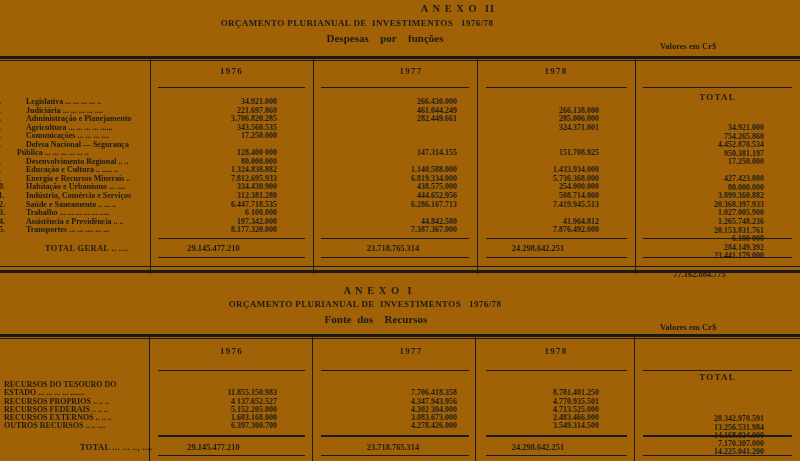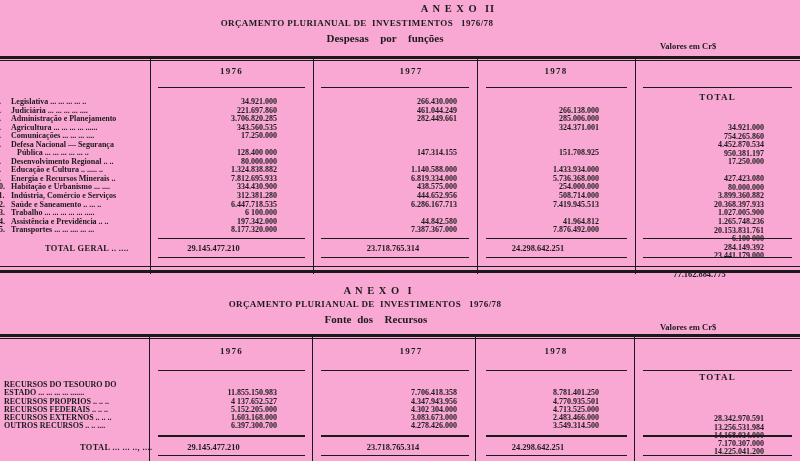--- a/index.html
+++ b/index.html
@@ -1,18 +1,18 @@
 <!DOCTYPE html>
 <html><head>
 <meta charset="utf-8">
 <style>
   html,body{margin:0;padding:0;}
   .page{
     position:relative;width:800px;height:461px;overflow:hidden;
-    background:#f9a8d4;
+    background:#a16207;
     color:#1b1b1b;
     font-family:"Liberation Serif","DejaVu Serif",serif;
     font-weight:700;
   }
   .hd{position:absolute;white-space:pre;transform:translateX(-50%);}
   .title{font-size:10.5px;letter-spacing:1px;}
   .subtitle{font-size:9px;letter-spacing:.4px;}
   .section{font-size:11px;word-spacing:3px;}
   .valores{position:absolute;font-size:8.5px;white-space:pre;}
   .vline{position:absolute;width:1.3px;background:#1a1a1a;}
@@ -22,21 +22,21 @@
   .c1{left:150px;width:163px;}
   .c2{left:329px;width:164px;}
   .c3{left:477px;width:158px;}
   .c4{left:635px;width:165px;margin-top:26px;}
   .colhead{position:absolute;text-align:center;font-size:9px;letter-spacing:1.2px;white-space:pre;}
   .stack{position:absolute;}
   .ln{position:relative;white-space:pre;font-size:8px;}
   .t1 .ln{height:8.55px;line-height:8.6px;}
   .t2 .ln{height:8.3px;line-height:8.3px;}
   .val{text-align:right;padding-right:36px;box-sizing:border-box;}
-  .lab .labtxt{padding-left:11px;}
+  .lab .labtxt{padding-left:26px;}
   .lab.ind .labtxt{padding-left:17px;}
   .t2 .lab .labtxt{padding-left:4px;}
   .rownum{position:absolute;left:-5px;top:0;}
   .totrow{position:absolute;white-space:pre;font-size:8.4px;box-sizing:border-box;}
   .totlab1{padding-left:45px;letter-spacing:.4px;}
   .totlab2{padding-left:80px;letter-spacing:.4px;}
   .totval{text-align:center;padding-right:36px;}
 </style>
 </head>
 <body>

